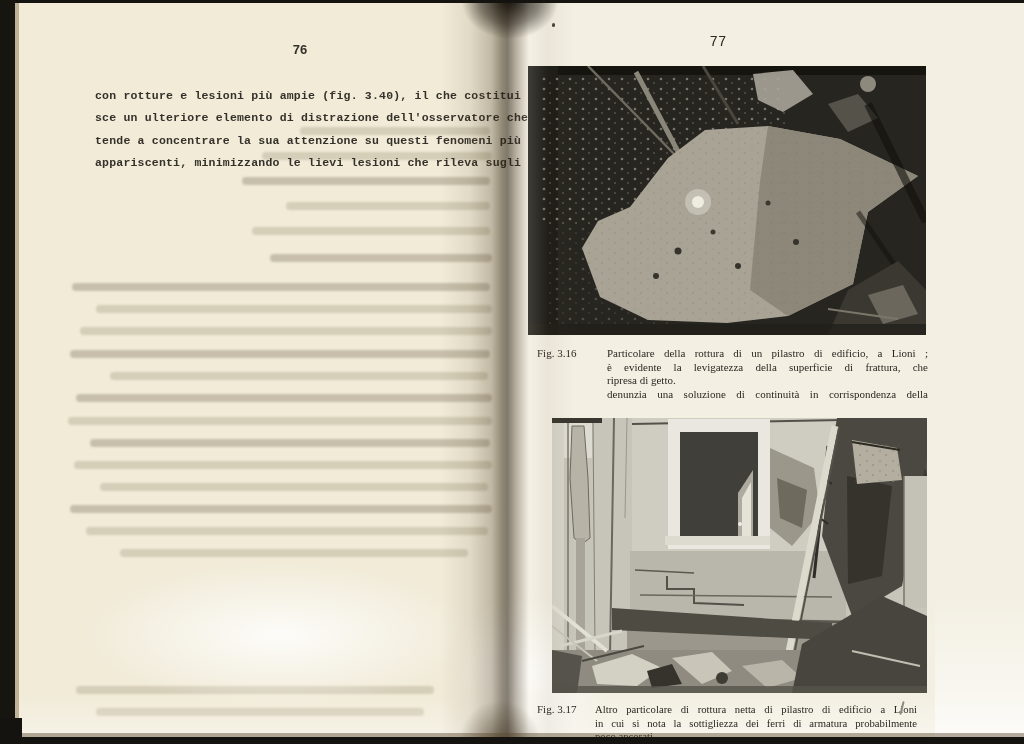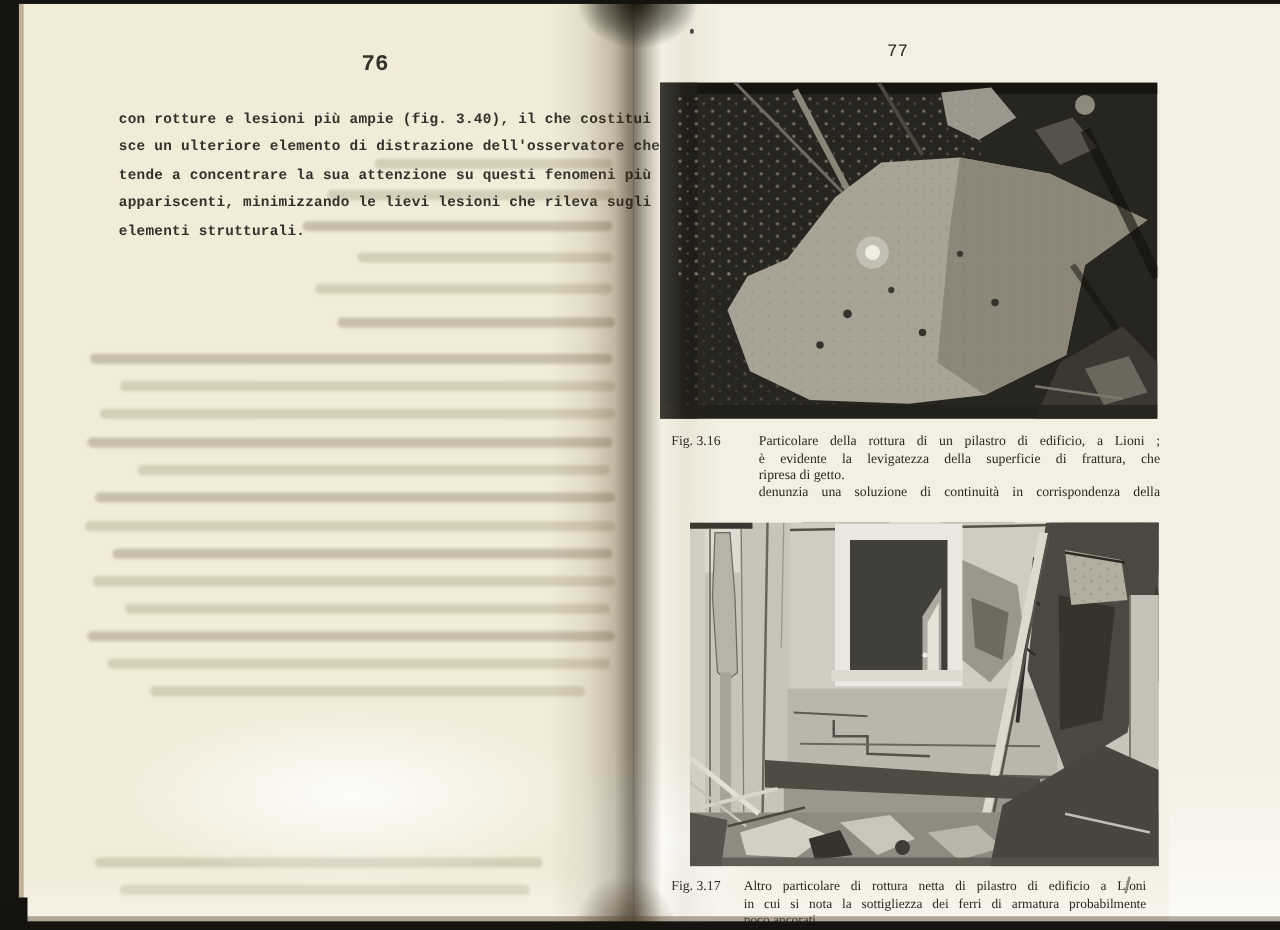--- a/index.html
+++ b/index.html
@@ -44,22 +44,22 @@
   .glow-gutter{left:420px;top:560px;width:220px;height:184px;
     background:radial-gradient(ellipse 50% 58% at 50% 62%, rgba(255,255,255,.8) 0%, rgba(255,255,255,0) 75%);}
   .glow-right{left:935px;top:590px;width:89px;height:154px;
     background:linear-gradient(180deg, rgba(255,255,255,0) 0%, rgba(255,255,255,.6) 85%);}
   .glow-bottom{left:0;top:695px;width:1024px;height:42px;
     background:linear-gradient(180deg, rgba(255,255,255,0) 0%, rgba(255,255,255,.38) 100%);}
 
   
   .pagenum-left{
     position:absolute;left:284px;top:42px;width:32px;text-align:center;z-index:20;
-    font-family:Liberation Mono, monospace;font-weight:700;
-    font-size:18px;color:#35312b;}
+    font-family:Liberation Sans, sans-serif;font-weight:700;
+    font-size:13px;color:#35312b;}
   .body-text{position:absolute;left:95px;top:85px;z-index:20;
     font-family:"Liberation Mono","DejaVu Sans Mono",monospace;font-weight:700;
     font-size:11.5px;letter-spacing:.2px;line-height:22.4px;color:#34302a;}
   .body-text .line{white-space:pre;}
 
   
   .ghost{position:absolute;height:8px;border-radius:4px;z-index:5;
     background:rgba(148,138,110,.30);filter:blur(1.3px);}
   .ghost.dk{background:rgba(132,122,96,.38);}
 
@@ -116,21 +116,20 @@
   <div class="glow glow-gutter"></div>
   <div class="glow glow-right"></div>
   <div class="glow glow-bottom"></div>
 
   <div class="pagenum-left">76</div>
   <div class="body-text">
     <div class="line">con rotture e lesioni più ampie (fig. 3.40), il che costitui</div>
     <div class="line">sce un ulteriore elemento di distrazione dell'osservatore che</div>
     <div class="line">tende a concentrare la sua attenzione su questi fenomeni più</div>
     <div class="line">appariscenti, minimizzando le lievi lesioni che rileva sugli</div>
-    <div class="line">elementi strutturali.</div>
   </div>
 
   <div class="pagenum-right">77</div>
 
   <svg class="photo" style="left:528px;top:66px" width="398" height="269" viewBox="0 0 398 269" preserveAspectRatio="none">
     <defs>
       <pattern id="spk" width="13" height="10" patternUnits="userSpaceOnUse">
         <circle cx="3" cy="3" r="1.3" fill="#938f82" opacity=".85"></circle>
         <circle cx="9" cy="7" r="1" fill="#6f6b60" opacity=".7"></circle>
       </pattern>

